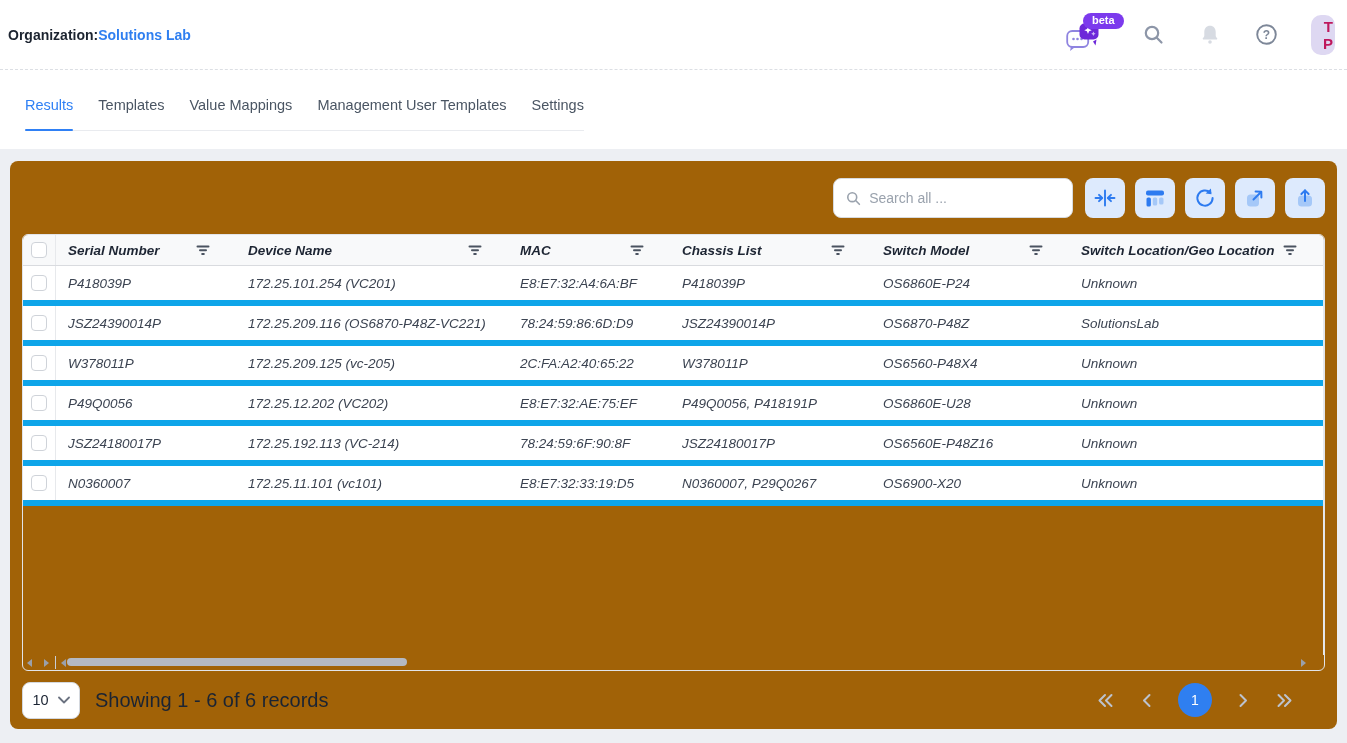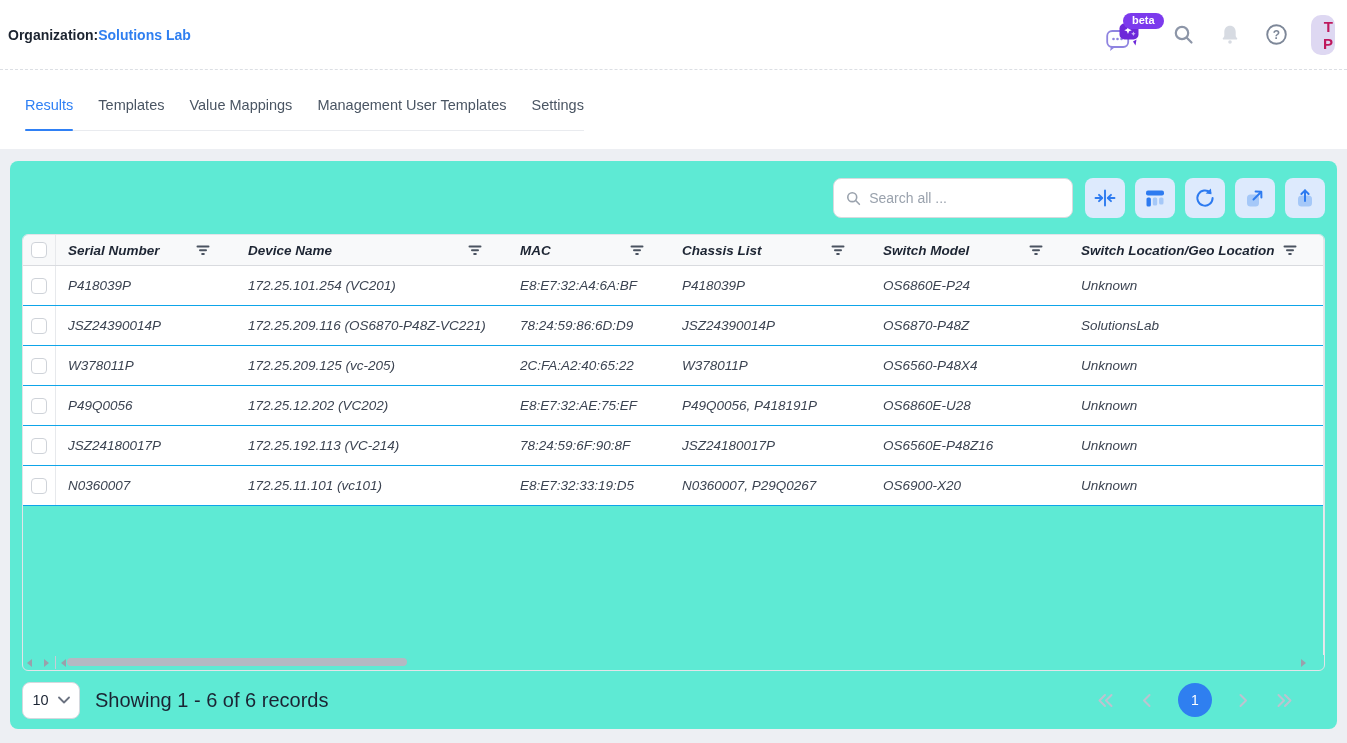--- a/index.html
+++ b/index.html
@@ -11,21 +11,21 @@
   }
   
   .topbar {
     height:70px; flex:none; background:#fff;
     border-bottom:1px dashed #dcdfe4;
     display:flex; align-items:center; justify-content:space-between;
     padding:0 12px 0 8px;
   }
   .org { font-size:14px; font-weight:700; color:#1c2430; display:flex; gap:0; }
   .org-name { color:#2f7ff0; cursor:pointer; }
-  .top-icons { display:flex; align-items:center; gap:22px; }
+  .top-icons { display:flex; align-items:center; gap:32px; }
   .chat-wrap { position:relative; width:44px; height:34px; cursor:pointer; margin-top:8px; }
   .beta-badge {
     position:absolute; top:-9px; left:17px;
     background:#7c3aed; color:#fff; font-size:11px; font-weight:700;
     padding:2px 9px 3px; border-radius:10px; line-height:1;
   }
   .icon-btn { background:none; border:none; cursor:pointer; display:flex; align-items:center; }
   .avatar {
     width:24px; height:40px; border-radius:10px; background:#ded8f2;
     color:#be185d; font-size:15px; font-weight:700; letter-spacing:2px;
@@ -39,21 +39,21 @@
     cursor:pointer; position:relative; white-space:nowrap;
   }
   .tab.active { color:#2f80f5; }
   .tab.active::after {
     content:""; position:absolute; left:0; right:0; bottom:-1px;
     height:2px; background:#2f80f5; border-radius:2px;
   }
   
   .main { flex:1; min-height:0; padding:12px 10px 14px; }
   .card {
-    background:#5eead4; border-radius:8px; height:100%;
+    background:#a16207; border-radius:8px; height:100%;
     display:flex; flex-direction:column;
   }
   
   .toolbar { display:flex; justify-content:flex-end; align-items:center; gap:10px; margin:17px 12px 16px; flex:none; }
   .search-box {
     width:240px; height:40px; border:1px solid #d7dade; border-radius:8px;
     display:flex; align-items:center; gap:8px; padding:0 12px; margin-right:2px; background:#fff;
   }
   .search-box input {
     border:none; outline:none; width:100%; font-size:14px;
@@ -70,21 +70,21 @@
     flex:1; min-height:0; display:flex; flex-direction:column; overflow:hidden;
   }
   .grid-main {
     flex:1; min-height:0; 
     border-right:1px solid #e7e9ec; display:flex; flex-direction:column;font-style:italic;
   }
   .thead {
     display:flex; height:31px; flex:none; background:#f8f9fa;
     border-bottom:1px solid #d9dbdf;
   }
-  .trow { display:flex; height:40px; flex:none; border-bottom:1px solid #0ea5e9; background:#fff; }
+  .trow { display:flex; height:40px; flex:none; border-bottom:6px solid #0ea5e9; background:#fff; }
   .cb-cell { width:33px; flex:none; border-right:1px solid #e7e9ec; display:flex; align-items:center; justify-content:center; }
   .checkbox { width:16px; height:16px; border:1px solid #cfd3d9; border-radius:4px; background:#fff; cursor:pointer; }
   .th {
     display:flex; align-items:center; justify-content:space-between;
     padding:0 26px 0 12px; font-size:13.5px; font-weight:700; color:#1d2533;
     white-space:nowrap; overflow:hidden; cursor:pointer;
   }
   .th .filter { flex:none; margin-left:8px; cursor:pointer; }
   .td {
     display:flex; align-items:center; padding:0 12px; font-size:13.5px;

